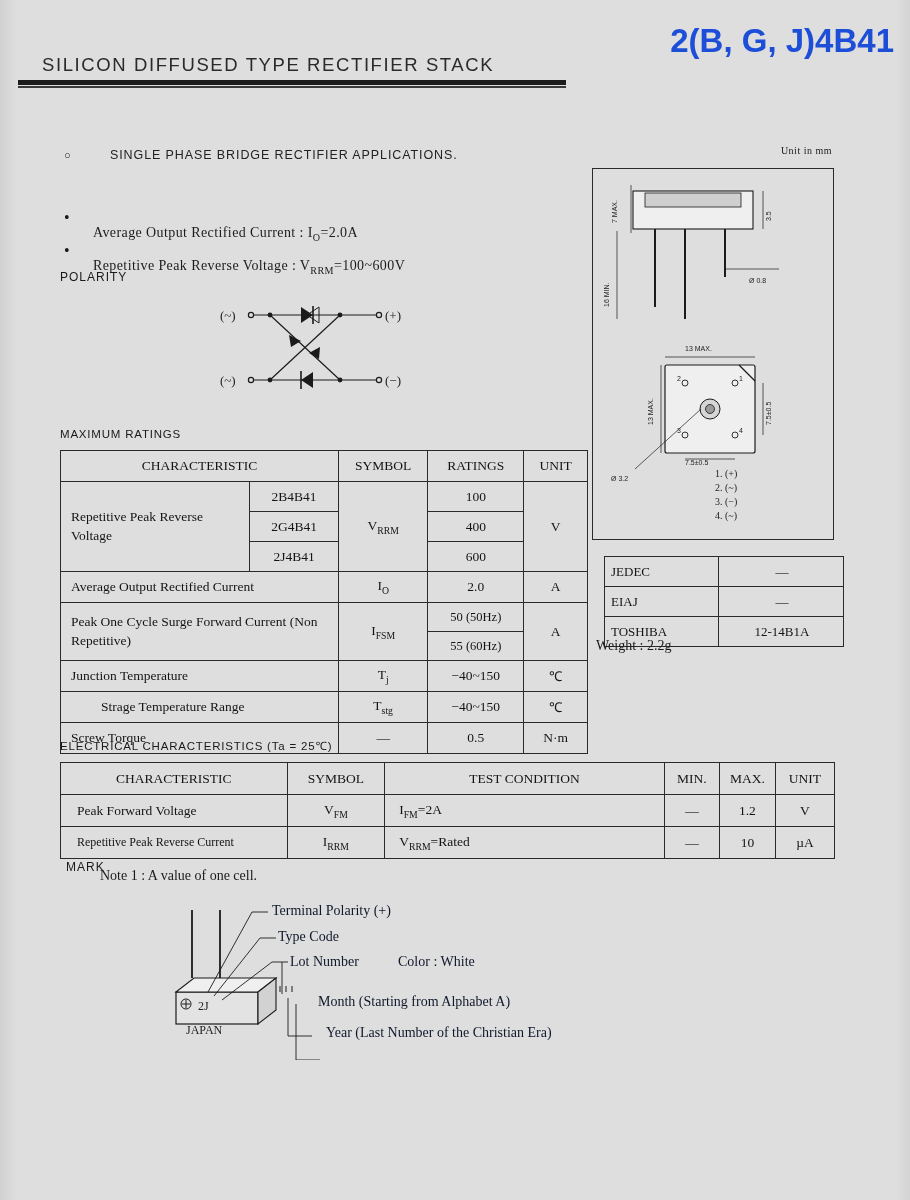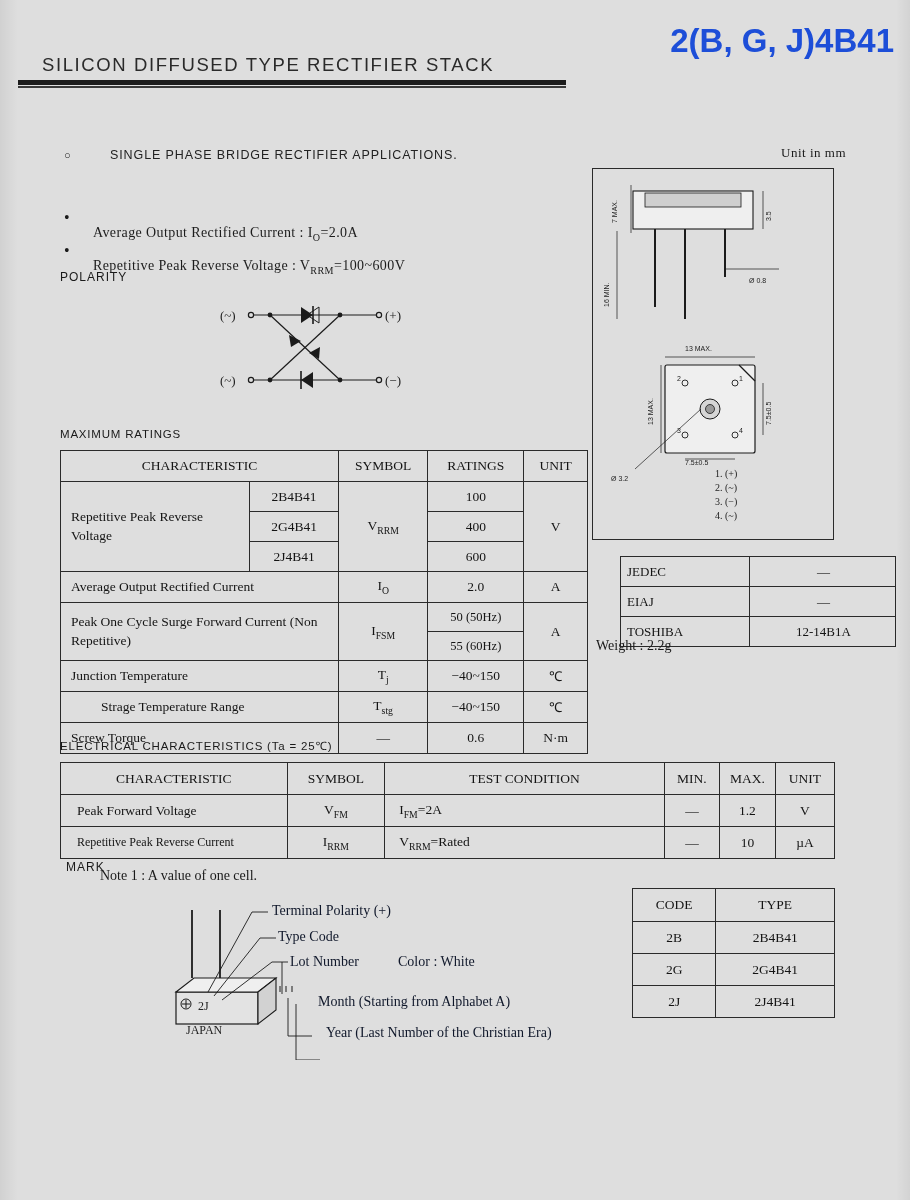--- a/index.html
+++ b/index.html
@@ -123,34 +123,34 @@
   .ec-table td.char { text-align: left; padding-left: 16px; }
   .code-table { left: 632px; top: 888px; width: 203px; }
 
   .pkg-box {
     position: absolute;
     left: 592px; top: 168px;
     width: 240px; height: 370px;
     border: 1px solid #2a2a2a;
     background: transparent;
   }
-  .jedec-table { left: 620px; top: 556px; width: 276px; }
+  .jedec-table { left: 604px; top: 556px; width: 240px; }
   .jedec-table td {
     text-align: left;
     padding-left: 6px;
     font-size: 13px;
     border: 1px solid #2a2a2a;
   }
   .jedec-table td.val { text-align: center; }
 
   .unit-mm {
     position: absolute;
-    right: 64px; top: 145px;
-    font-family: "Liberation Serif", serif;
-    font-size: 13px;
+    right: 78px; top: 145px;
+    font-family: "Liberation Serif", serif;
+    font-size: 10px;
     letter-spacing: 0.5px;
   }
   .weight {
     position: absolute;
     left: 596px; top: 638px;
     font-family: "Liberation Serif", serif;
     font-size: 14px;
   }
   .note {
     position: absolute;
@@ -310,21 +310,21 @@
     </tr>
     <tr>
       <td class="char" colspan="2" style="height:26px;padding-left:40px;">Strage Temperature Range</td>
       <td><span>T</span><sub>stg</sub></td>
       <td>−40~150</td>
       <td>℃</td>
     </tr>
     <tr>
       <td class="char" colspan="2" style="height:26px;">Screw Torque</td>
       <td>—</td>
-      <td>0.6</td>
+      <td>0.5</td>
       <td>N·m</td>
     </tr>
   </tbody>
     </table>
 
   <div class="unit-mm">Unit in mm</div>
   <div class="pkg-box">
     <svg width="238" height="368">
 
       <rect x="40" y="22" width="120" height="38" fill="#efefef" stroke="#1b1b1b" stroke-width="1.1"></rect>
@@ -453,33 +453,13 @@
       <line x1="132" y1="86" x2="132" y2="92"></line>
     </g>
   </svg>
   <div class="mark-label" style="left:272px; top:903px;">Terminal Polarity (+)</div>
   <div class="mark-label" style="left:278px; top:929px;">Type Code</div>
   <div class="mark-label" style="left:290px; top:954px;">Lot Number</div>
   <div class="mark-label" style="left:398px; top:954px;">Color : White</div>
   <div class="mark-label" style="left:318px; top:994px;">Month (Starting from Alphabet A)</div>
   <div class="mark-label" style="left:326px; top:1025px;">Year (Last Number of the Christian Era)</div>
 
-  <table class="code-table">
-    <tbody>
-        <tr>
-      <td style="width:80px; height:28px;">CODE</td>
-      <td style="width:119px;">TYPE</td>
-    </tr>
-    <tr>
-      <td style="height:27px;">2B</td>
-      <td>2B4B41</td>
-    </tr>
-    <tr>
-      <td style="height:27px;">2G</td>
-      <td>2G4B41</td>
-    </tr>
-    <tr>
-      <td style="height:27px;">2J</td>
-      <td>2J4B41</td>
-    </tr>
-  </tbody>
-    </table>
 </div>
 
 </body></html>

